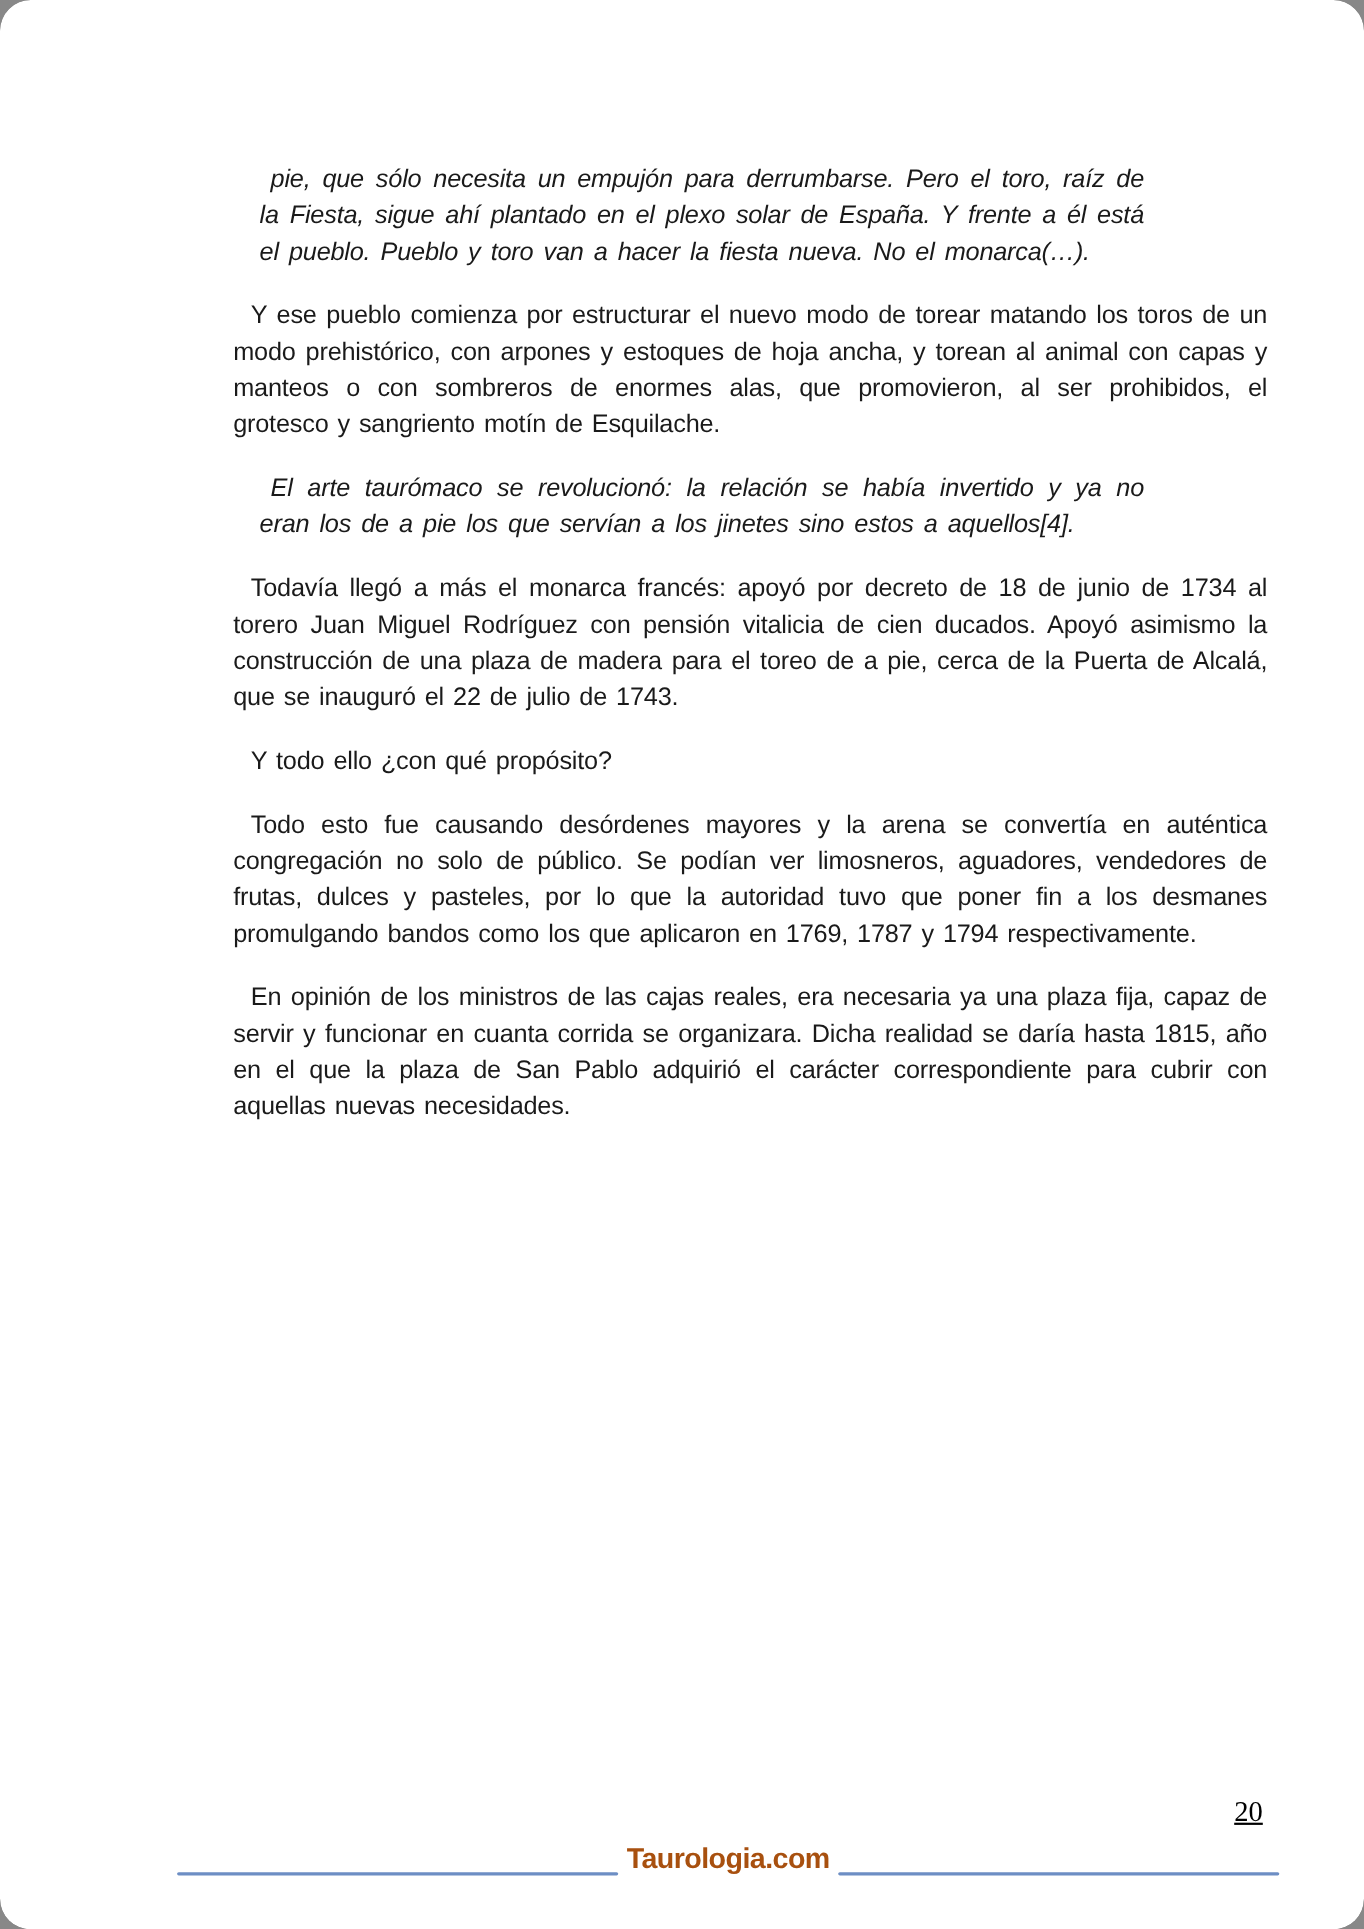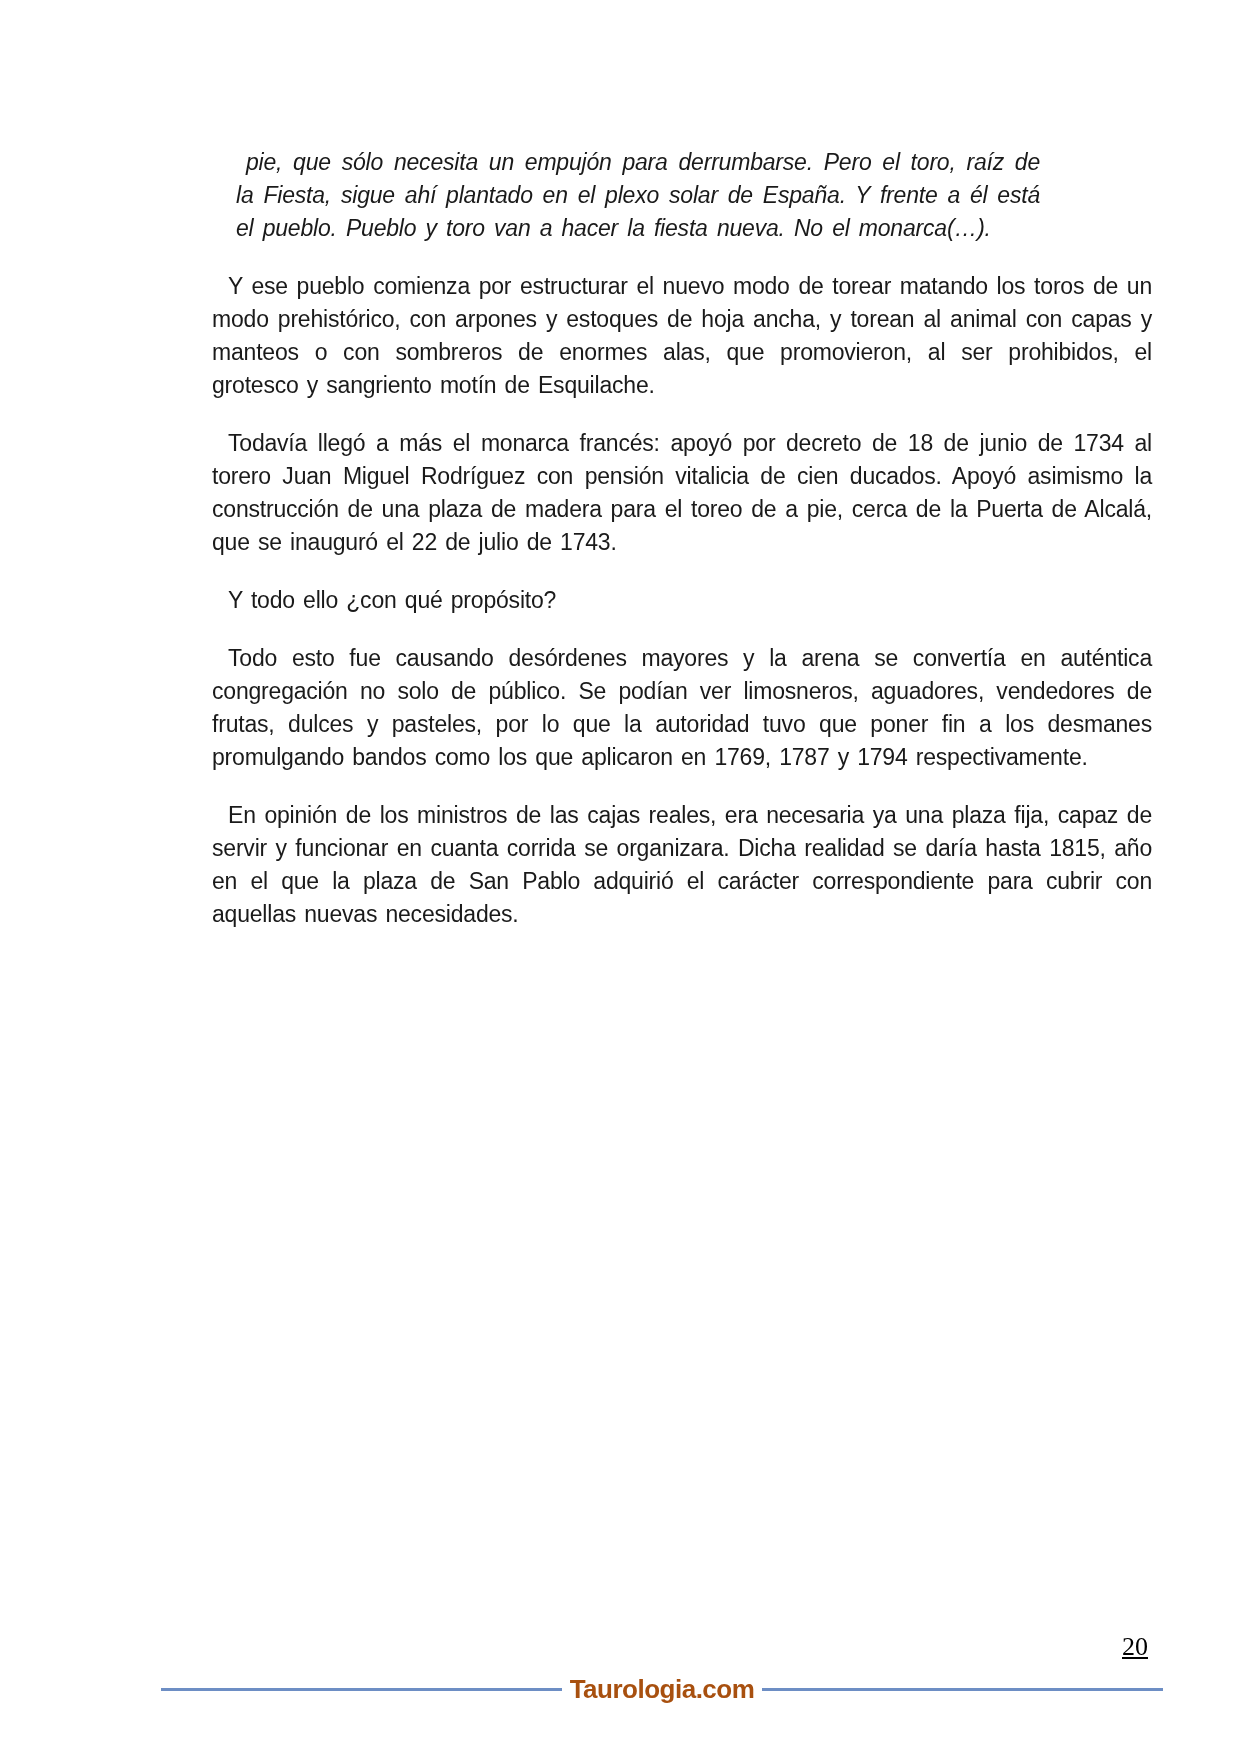--- a/index.html
+++ b/index.html
@@ -1,21 +1,21 @@
 <!DOCTYPE html>
 <html lang="es" style="--text-color: #1a1a1a; --brand-color: #a8500f; --rule-color: #6d8ec4; --page-bg: #ffffff;"><head>
 <meta charset="utf-8">
 <style>
   :root {
     --text-color: #1a1a1a;
     --brand-color: #a8500f;
     --rule-color: #6d8ec4;
     --page-bg: #ffffff;
   }
-  * { margin: 0; padding: 0; box-sizing: border-box; }
+  * { margin: 0; padding: 0; box-sizing: border-box; border-radius: 28px; }
   html, body { background: #888; }
   .page {
     position: relative;
     width: 1240px;
     height: 1754px;
     margin: 0 auto;
     background: var(--page-bg);
     overflow: hidden;
     font-family: "Liberation Sans", sans-serif;
     color: var(--text-color);
@@ -51,21 +51,21 @@
     font-size: 26px;
     text-decoration: underline;
     color: #000000;
   }
   .footer {
     position: absolute;
     top: 1674px;
     left: 161px;
     width: 1002px;
     display: flex;
-    align-items: center;
+    align-items: flex-end;
     gap: 8px;
   }
   .footer .rule {
     flex: 1 1 0;
     height: 3px;
     background: var(--rule-color);
   }
   .footer .brand {
     font-size: 26px;
     font-weight: bold;
@@ -75,20 +75,21 @@
   }
 </style>
 </head>
 <body>
 
 <div class="page">
 
   <div class="content">
     <p class="quote">pie, que sólo necesita un empujón para derrumbarse. Pero el toro, raíz de la Fiesta, sigue ahí plantado en el plexo solar de España. Y frente a él está el pueblo. Pueblo y toro van a hacer la fiesta nueva. No el monarca(…).</p>
     <p>Y ese pueblo comienza por estructurar el nuevo modo de torear matando los toros de un modo prehistórico, con arpones y estoques de hoja ancha, y torean al animal con capas y manteos o con sombreros de enormes alas, que promovieron, al ser prohibidos, el grotesco y sangriento motín de Esquilache.</p>
+    <p class="quote">El arte taurómaco se revolucionó: la relación se había invertido y ya no eran los de a pie los que servían a los jinetes sino estos a aquellos[4].</p>
     <p>Todavía llegó a más el monarca francés: apoyó por decreto de 18 de junio de 1734 al torero Juan Miguel Rodríguez con pensión vitalicia de cien ducados. Apoyó asimismo la construcción de una plaza de madera para el toreo de a pie, cerca de la Puerta de Alcalá, que se inauguró el 22 de julio de 1743.</p>
     <p>Y todo ello ¿con qué propósito?</p>
     <p>Todo esto fue causando desórdenes mayores y la arena se convertía en auténtica congregación no solo de público. Se podían ver limosneros, aguadores, vendedores de frutas, dulces y pasteles, por lo que la autoridad tuvo que poner fin a los desmanes promulgando bandos como los que aplicaron en 1769, 1787 y 1794 respectivamente.</p>
     <p>En opinión de los ministros de las cajas reales, era necesaria ya una plaza fija, capaz de servir y funcionar en cuanta corrida se organizara. Dicha realidad se daría hasta 1815, año en el que la plaza de San Pablo adquirió el carácter correspondiente para cubrir con aquellas nuevas necesidades.</p>
   </div>
 
   <div class="page-number">20</div>
 
   <div class="footer">
     <span class="rule"></span>

